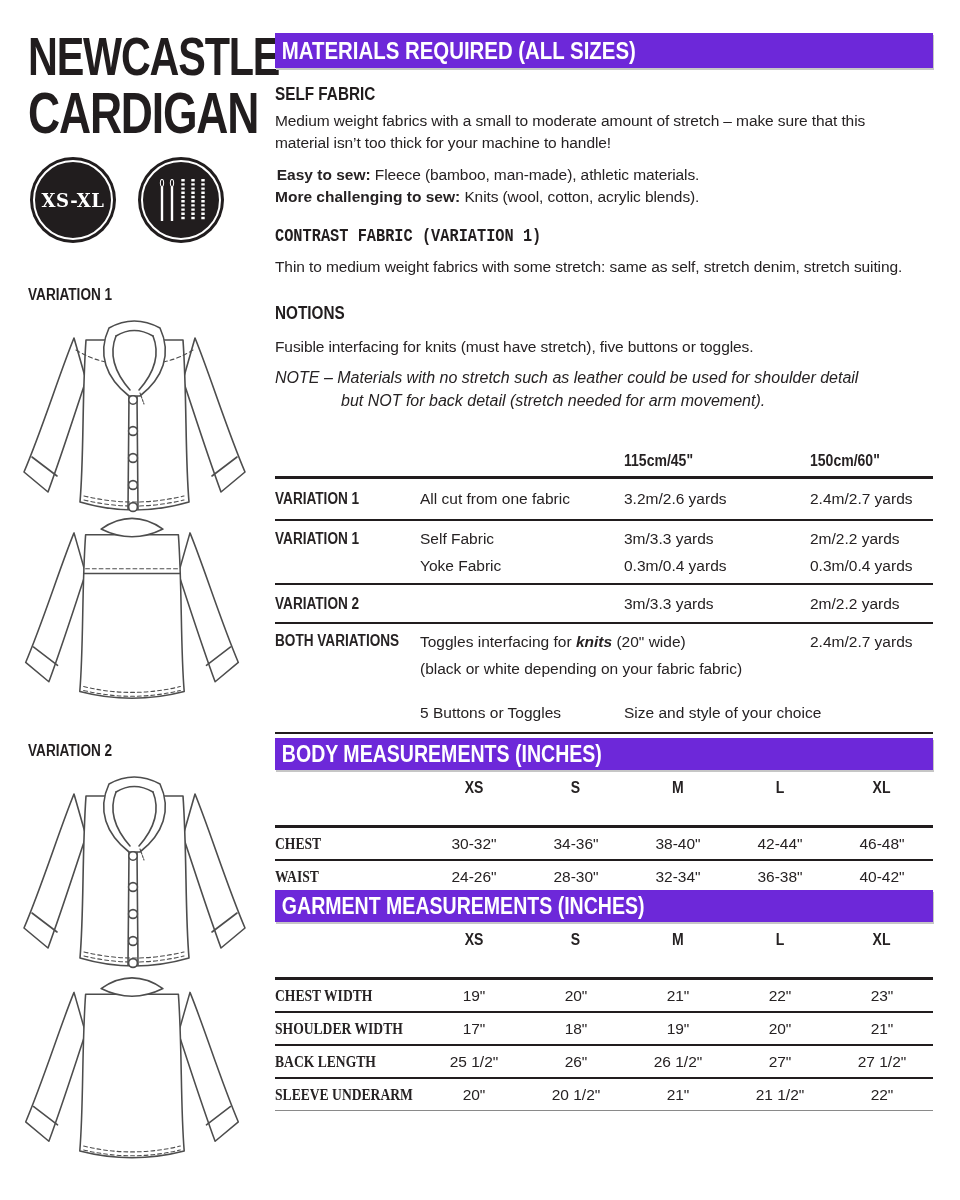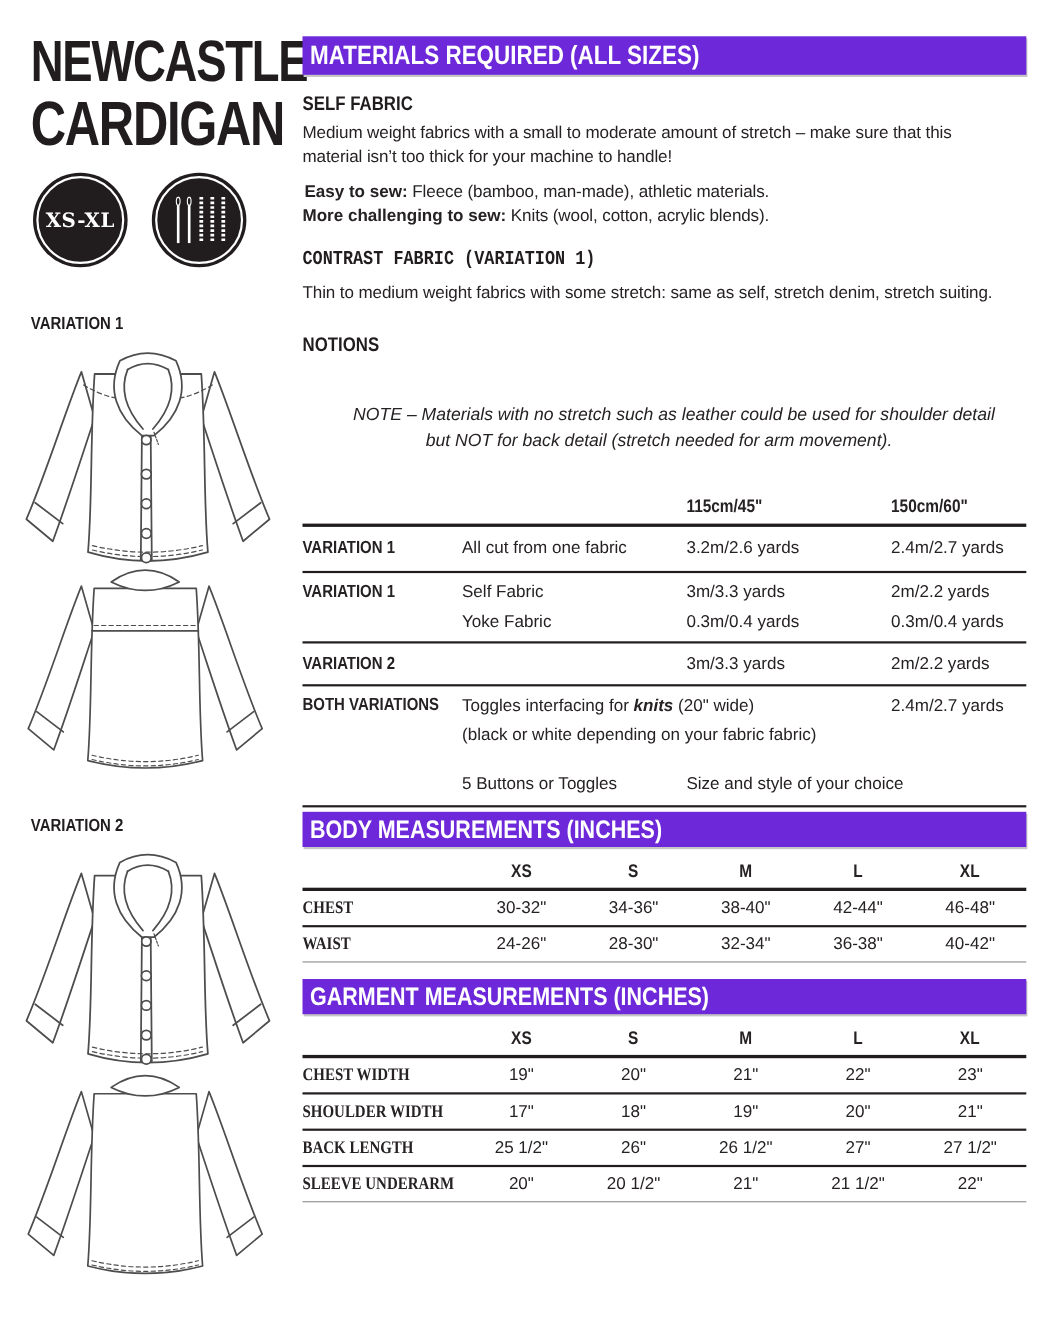--- a/index.html
+++ b/index.html
@@ -25,21 +25,21 @@
   .bar{position:absolute;left:0;width:658px;background:#6d28d9;color:#fff;box-shadow:1px 2px 0 #c6c6c6;}
   .bar .cond{padding-left:8px;}
   #bar-materials{top:33px;height:35px;line-height:35px;}
   #bar-materials .cond{font-size:24px;}
   #bar-body{top:738px;height:32px;line-height:32px;}
   #bar-garment{top:890px;height:32px;line-height:32px;}
   #bar-body .cond,#bar-garment .cond{font-size:23px;}
   .sechead{position:absolute;font-size:18px;color:#211d1e;}
   .para{position:absolute;font-size:15.5px;line-height:22px;letter-spacing:-.1px;}
   .para b{letter-spacing:0;}
-  #note-block{position:absolute;font-size:16px;line-height:23px;font-style:italic;margin-left:46px;}
+  #note-block{position:absolute;font-size:16px;line-height:23px;font-style:italic;}
   #note-line2{padding-left:66px;}
   
   #ftable{position:absolute;top:438px;left:0;width:658px;font-size:15.5px;}
   .frow{display:flex;width:658px;align-items:center;}
   .fc1{width:145px;} .fc2{width:204px;} .fc3{width:186px;} .fc4{width:123px;}
   .fhead{height:32px;align-items:flex-end;padding-bottom:6px;font-size:16.5px;}
   .rule3{border-top:3px solid #211d1e;}
   .rule2{border-top:2.5px solid #211d1e;}
   .rule1{border-top:1.5px solid #8a8a8a;}
   .fr-single{height:40px;}
@@ -47,21 +47,21 @@
   .fr-right{width:513px;}
   .fr-right .l1{display:flex;align-items:center;height:28px;}
   .fr-right .l2{height:26px;display:flex;align-items:center;}
   .fr-right .l3{display:flex;align-items:center;height:30px;margin-top:16px;}
   .flabel{font-size:16px;}
   
   .mtable{position:absolute;left:0;width:658px;font-size:15.5px;}
   #body-table{top:772px;}
   #garment-table{top:924px;}
   .mrow{display:flex;width:658px;align-items:center;}
-  .msizes{height:30px;align-items:flex-end;padding-bottom:5px;font-size:16.5px;}
+  .msizes{height:30px;padding-bottom:23px;font-size:16.5px;}
   .mdata{height:31px;}
   .mc-label{width:148px;font-size:16px;font-family:Liberation Serif, serif;}
   .mc{width:102px;text-align:center;}
   svg{display:block;}
 </style>
 </head>
 <body>
 
 <div id="page">
 
@@ -183,20 +183,21 @@
     </div>
 
     <div class="sechead" style="top:226px;font-family:Liberation Mono, monospace;">
       <span class="cond">CONTRAST FABRIC (VARIATION 1)</span>
     </div>
     <div class="para" style="top:256px;">Thin to medium weight fabrics with some stretch: same as self, stretch denim, stretch suiting.</div>
 
     <div class="sechead" style="top:303px;">
       <span class="cond">NOTIONS</span>
     </div>
+    <div class="para" style="top:336px;">Fusible interfacing for knits (must have stretch), five buttons or toggles.</div>
 
     <div id="note-block" style="top:366px;">
       <div id="note-line1">NOTE – Materials with no stretch such as leather could be used for shoulder detail</div>
       <div id="note-line2">but NOT for back detail (stretch needed for arm movement).</div>
     </div>
 
     <div id="ftable">
       <div class="frow fhead">
         <div class="fc1"></div>
         <div class="fc2"></div>

